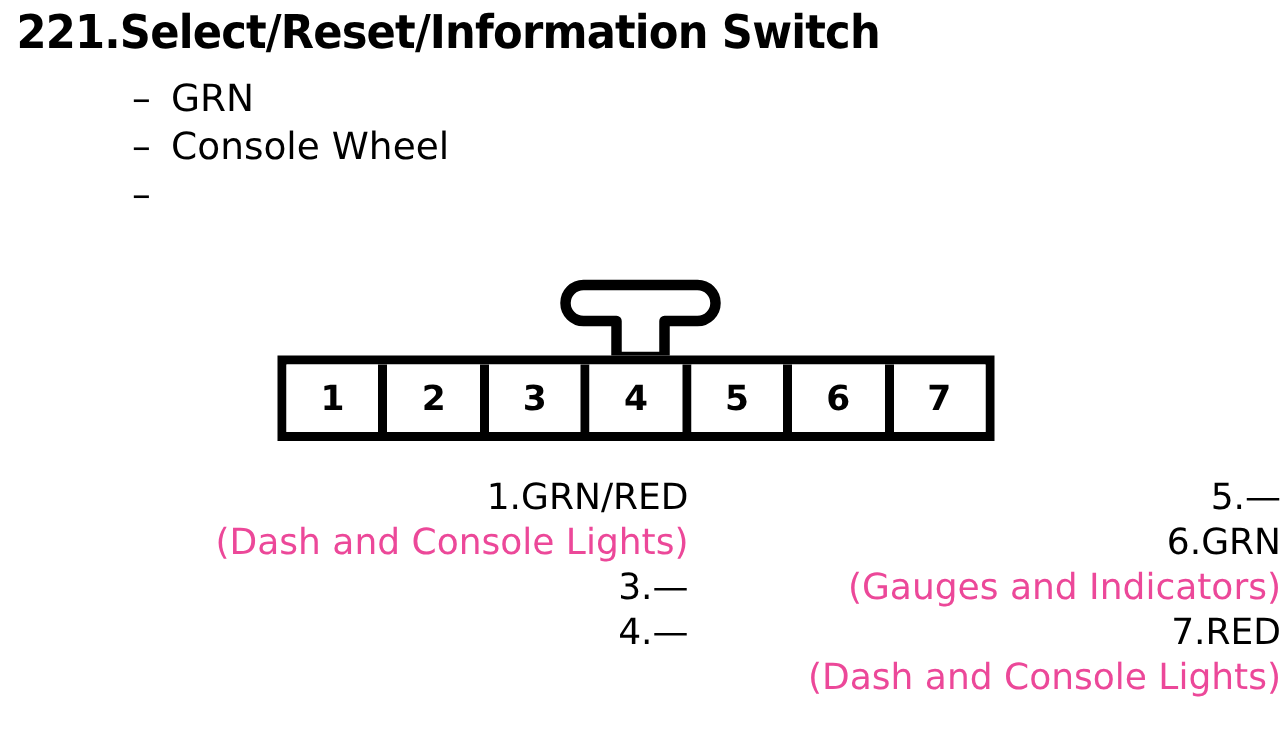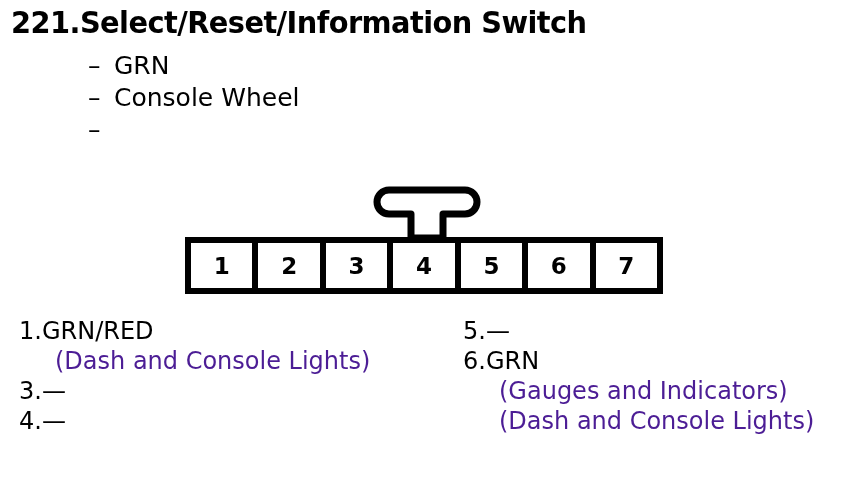--- a/index.html
+++ b/index.html
@@ -107,29 +107,30 @@
   #list-right {
     position: absolute;
     left: 463px;
     top: 316px;
     width: 391px;
   }
   .list-line {
     font-size: 24px;
     line-height: 30px;
     white-space: nowrap;
+    text-align: right;
   }
   .list-line.indented {
     padding-left: 36px;
   }
   .wire {
     color: #000000;
   }
   .circuit {
-    color: #4c1d95;
+    color: #ec4899;
   }
   .circuit.inline {
     padding-left: 12px;
   }
 </style>
 </head>
 <body>
 
 <div id="title">221.Select/Reset/Information Switch</div>
 
@@ -204,17 +205,20 @@
     <span class="wire">5.</span><span class="wire">—</span>
   </div>
 
   <div class="list-line">
     <span class="wire">6.</span><span class="wire">GRN</span>
   </div>
   <div class="list-line indented">
     <span class="circuit">(Gauges and Indicators)</span>
   </div>
 
+  <div class="list-line">
+    <span class="wire">7.</span><span class="wire">RED</span>
+  </div>
   <div class="list-line indented">
     <span class="circuit">(Dash and Console Lights)</span>
   </div>
 
 </div>
 
 </body></html>

